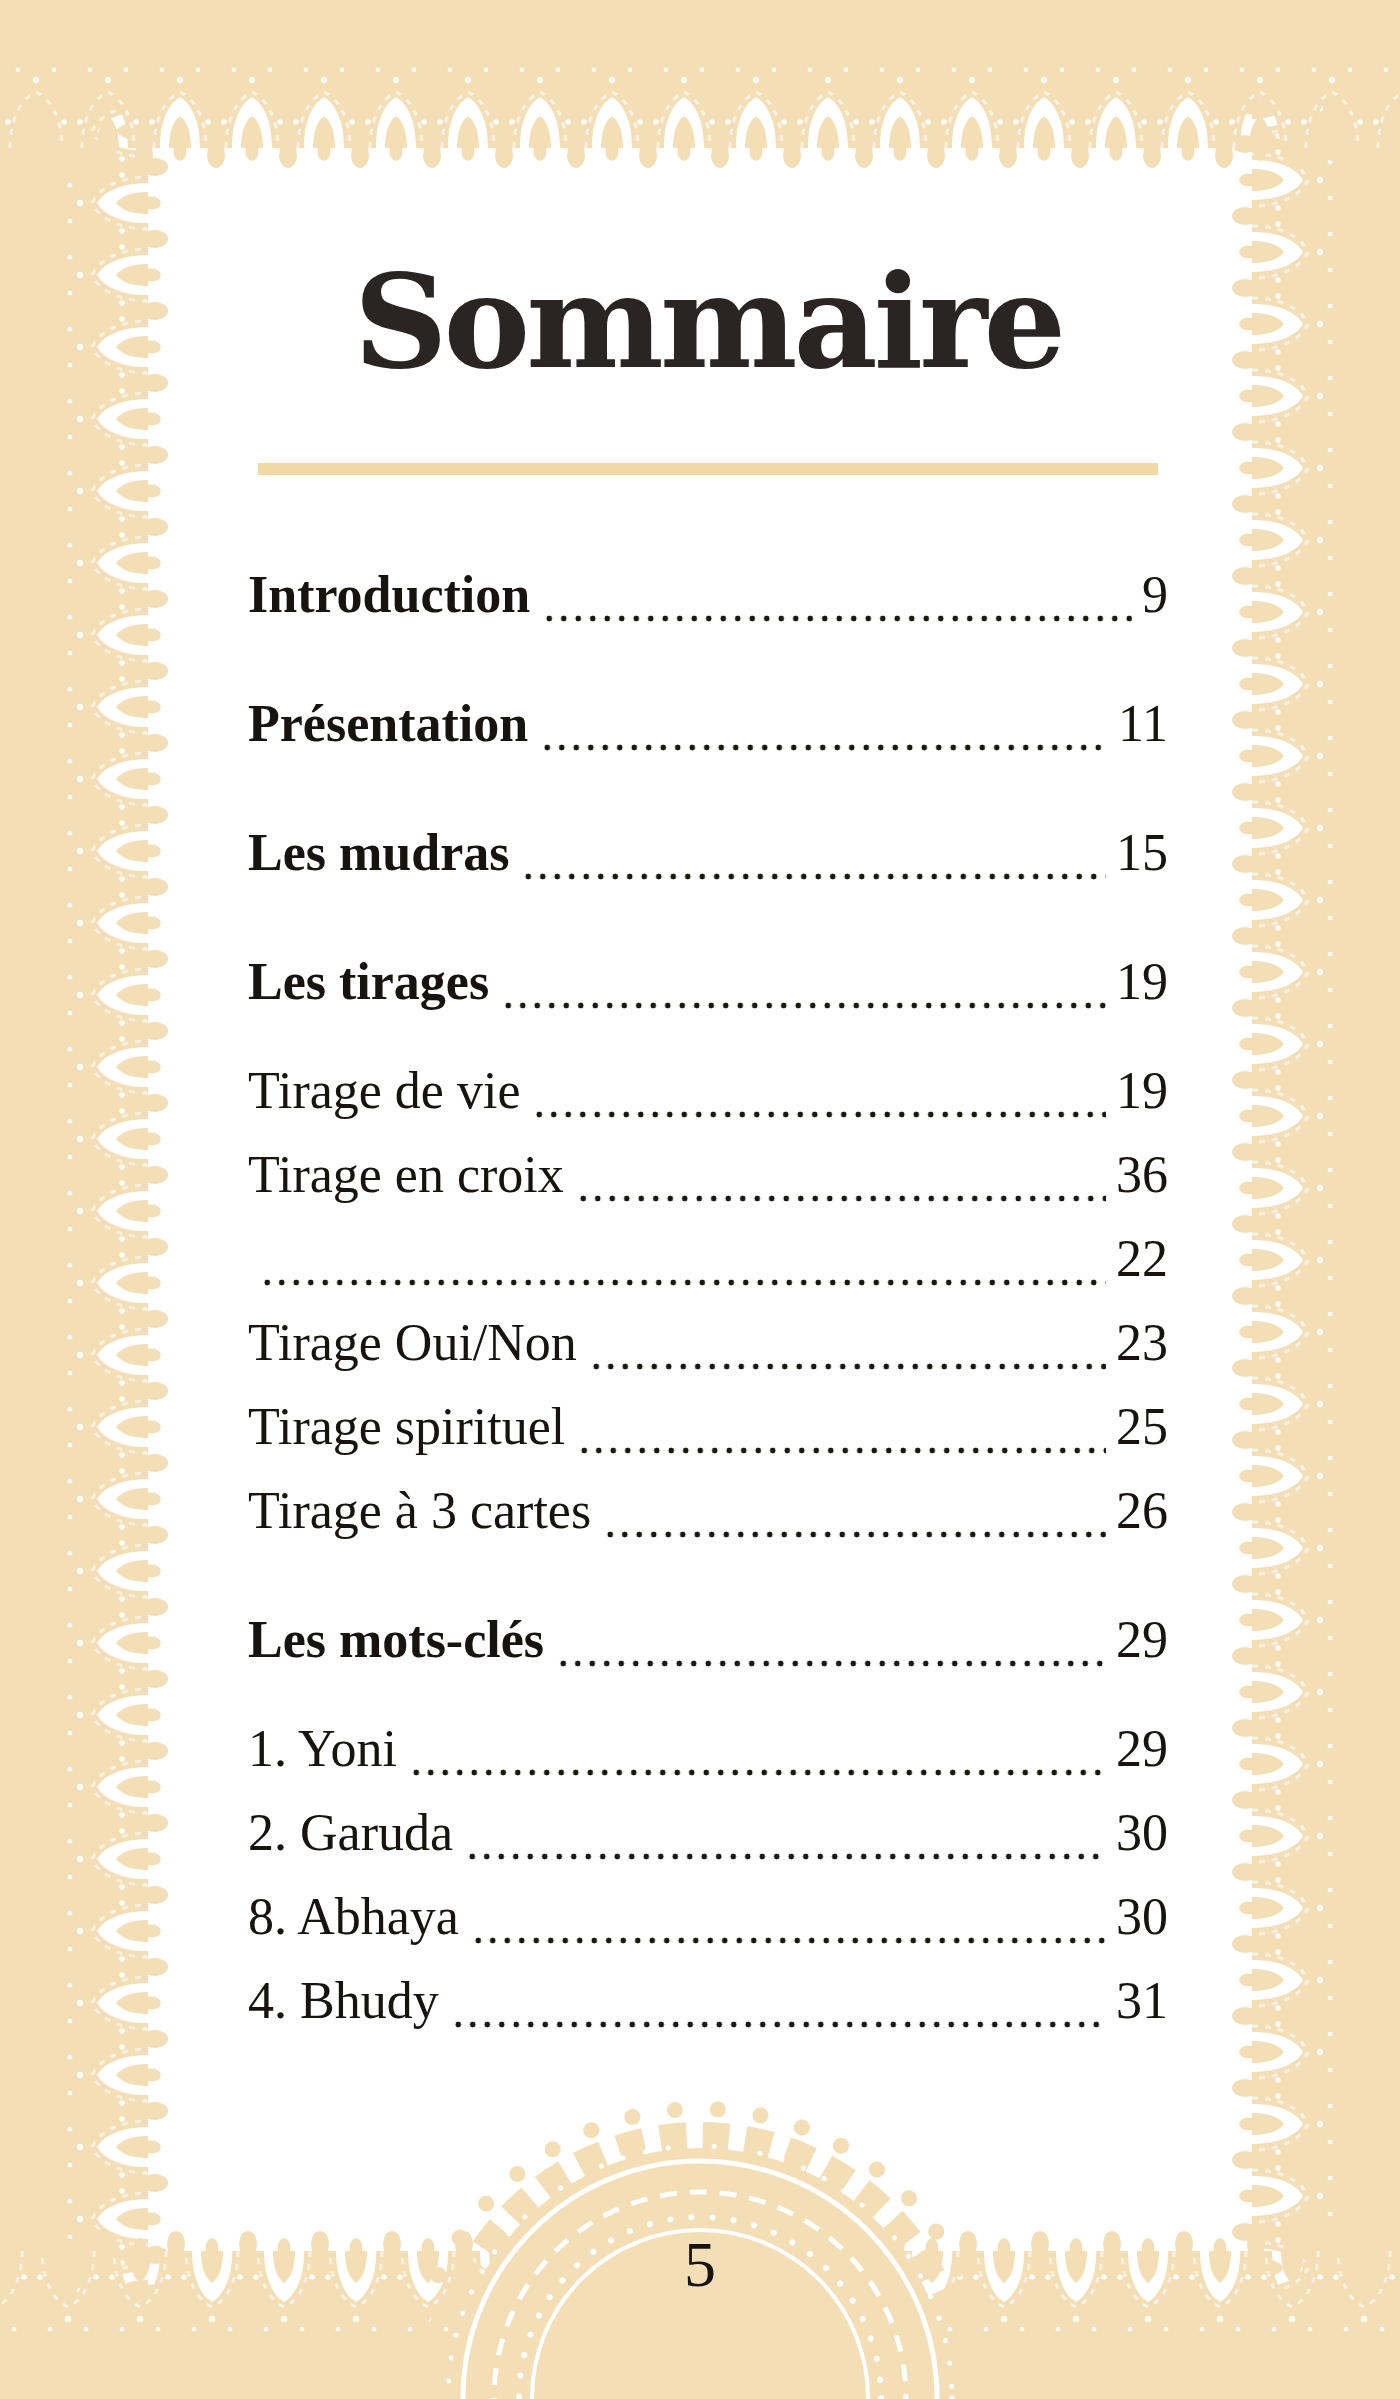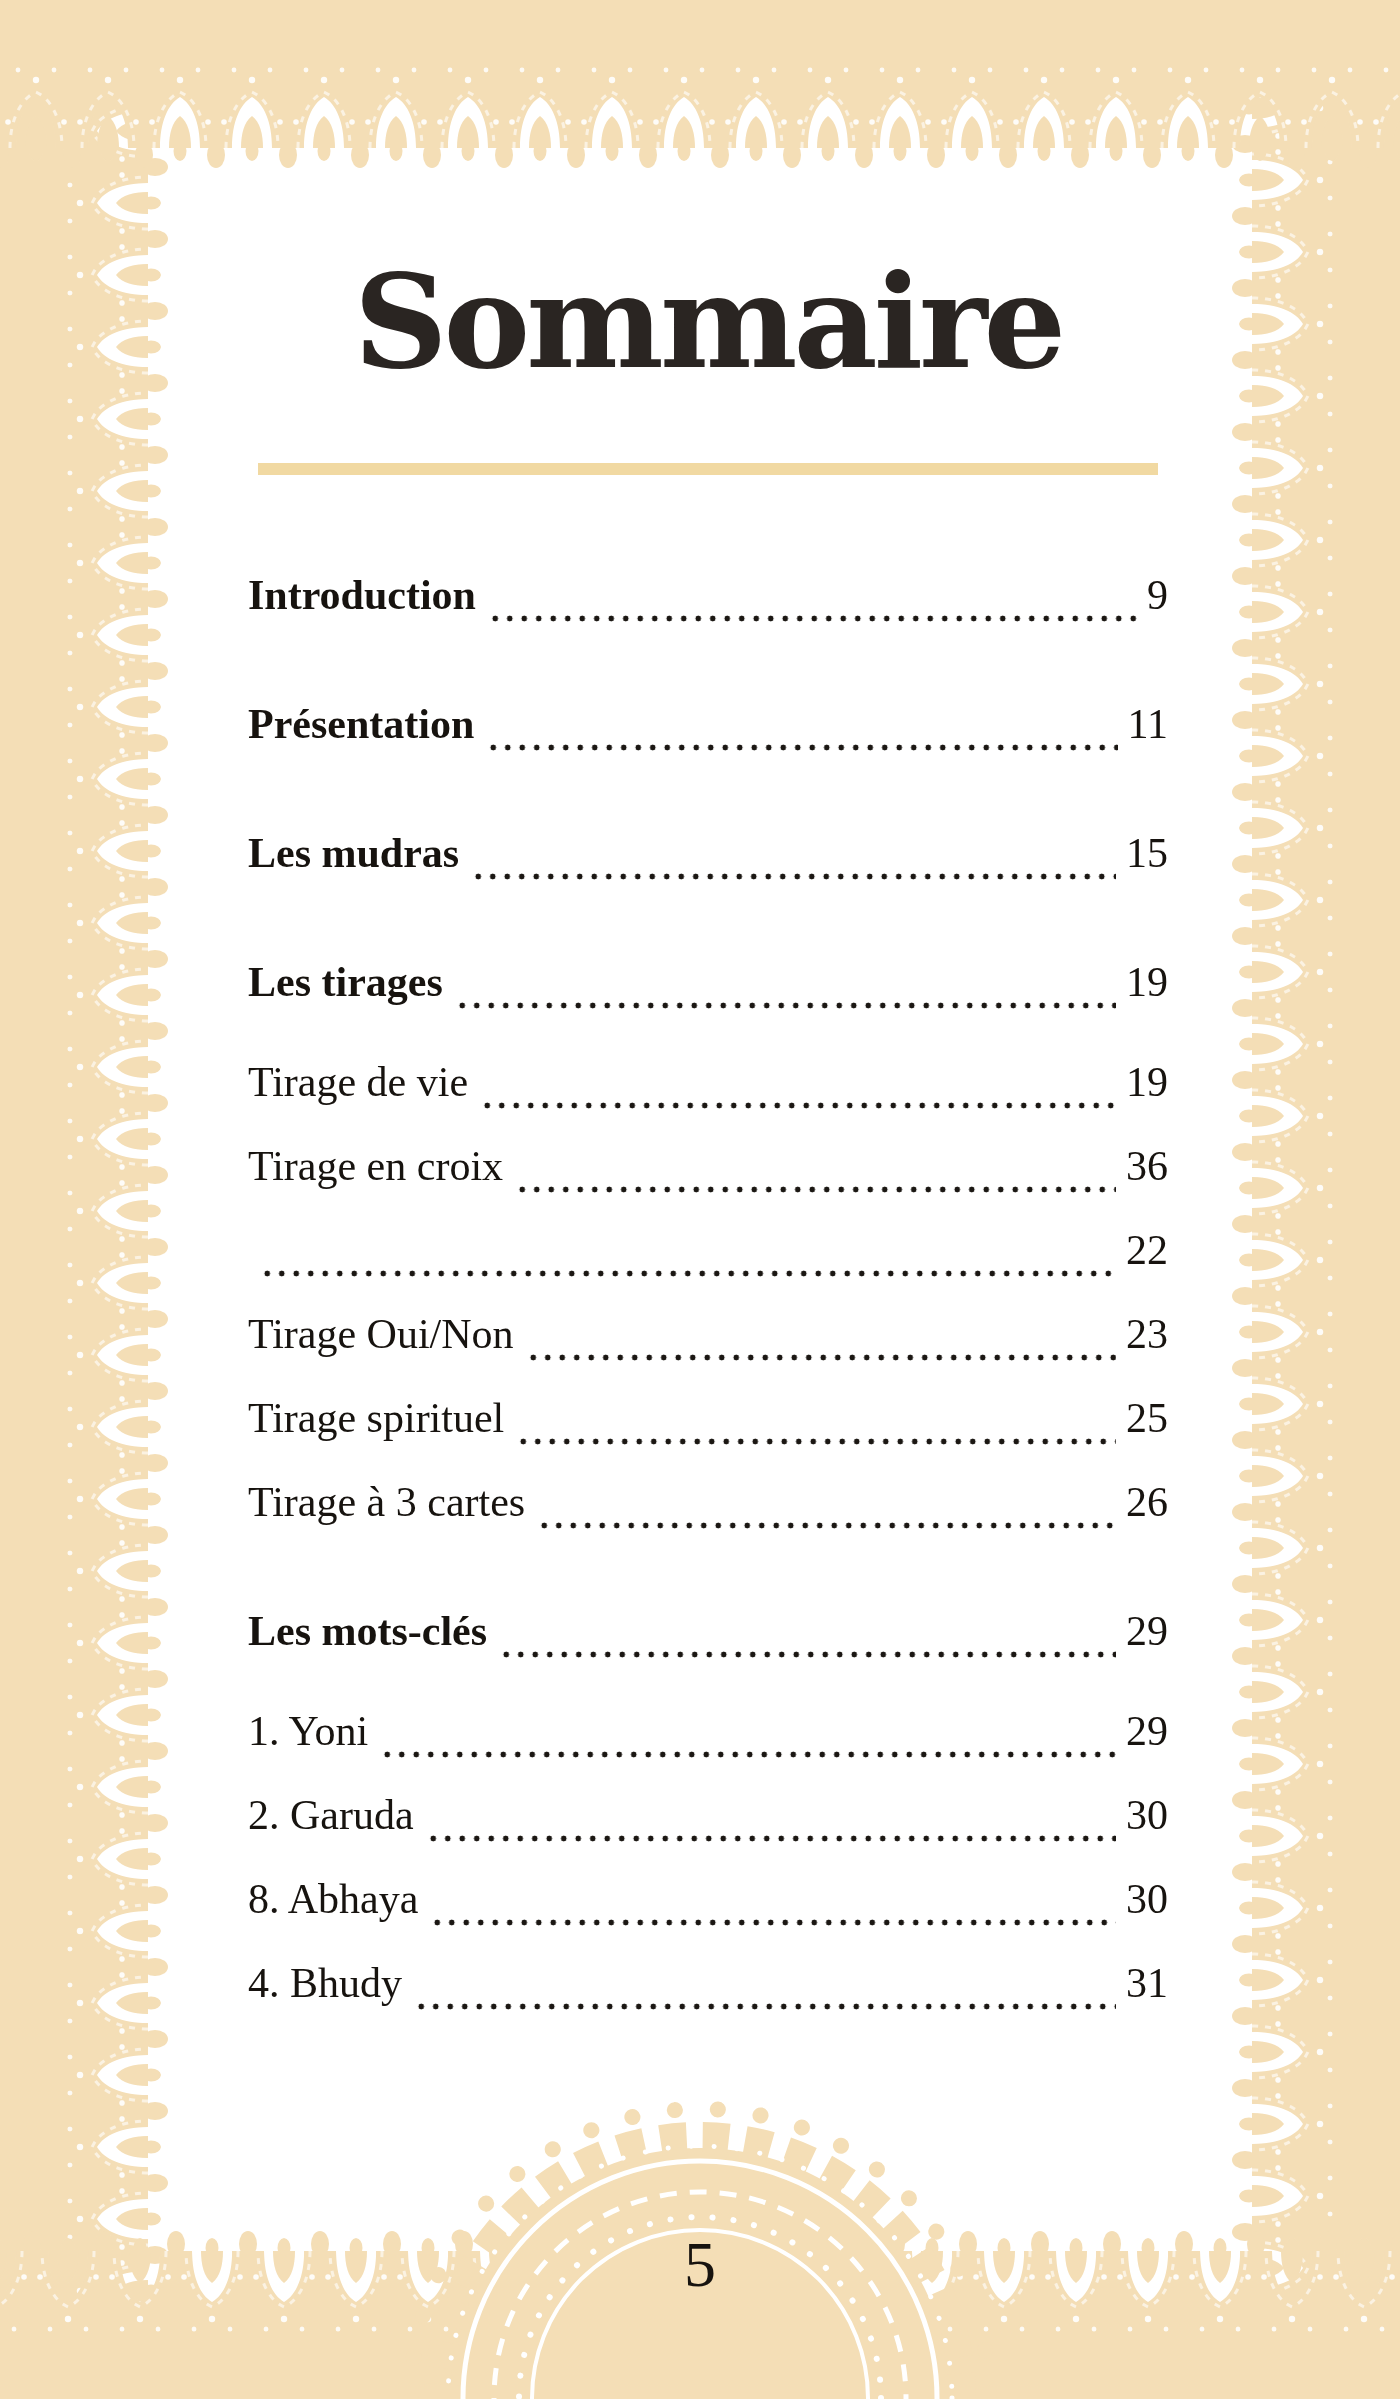--- a/index.html
+++ b/index.html
@@ -19,24 +19,24 @@
   .wstroke{fill:none;stroke:#fff;}
 
   .content{position:absolute;left:156px;top:172px;width:1100px;height:2055px;
            z-index:2;box-sizing:border-box;padding:0 88px 0 92px;}
   h1.title{margin:85px 0 0 0;text-align:center;
            font-family:"DejaVu Serif", serif;font-weight:bold;
            font-size:130px;line-height:1;letter-spacing:-4px;color:var(--title);}
   .rule{width:900px;height:12px;margin:76px auto 0 auto;background:var(--divider);}
 
   .toc{margin-top:78px;}
-  .row{display:flex;align-items:baseline;font-size:42px;line-height:84px;white-space:nowrap;}
+  .row{display:flex;align-items:baseline;font-size:52px;line-height:84px;white-space:nowrap;}
   .row.section .label{font-weight:bold;}
   .row.section:not(:first-child){margin-top:45px;}
-  .row.section + .row.sub{margin-top:16px;}
+  .row.section + .row.sub{margin-top:25px;}
   .dots{flex:1;align-self:stretch;margin:0 10px 0 12px;
         background-image:radial-gradient(circle, #1b1713 2.6px, rgba(0,0,0,0) 3.1px);
         background-size:14.5px 14.5px;background-repeat:repeat-x;
         background-position:left bottom 12px;}
   .num{font-weight:normal;}
 
   .pagenum{position:absolute;left:0;top:2233px;width:1400px;z-index:3;
            text-align:center;font-size:64px;line-height:1;color:var(--text);}
 </style>
 </head>

